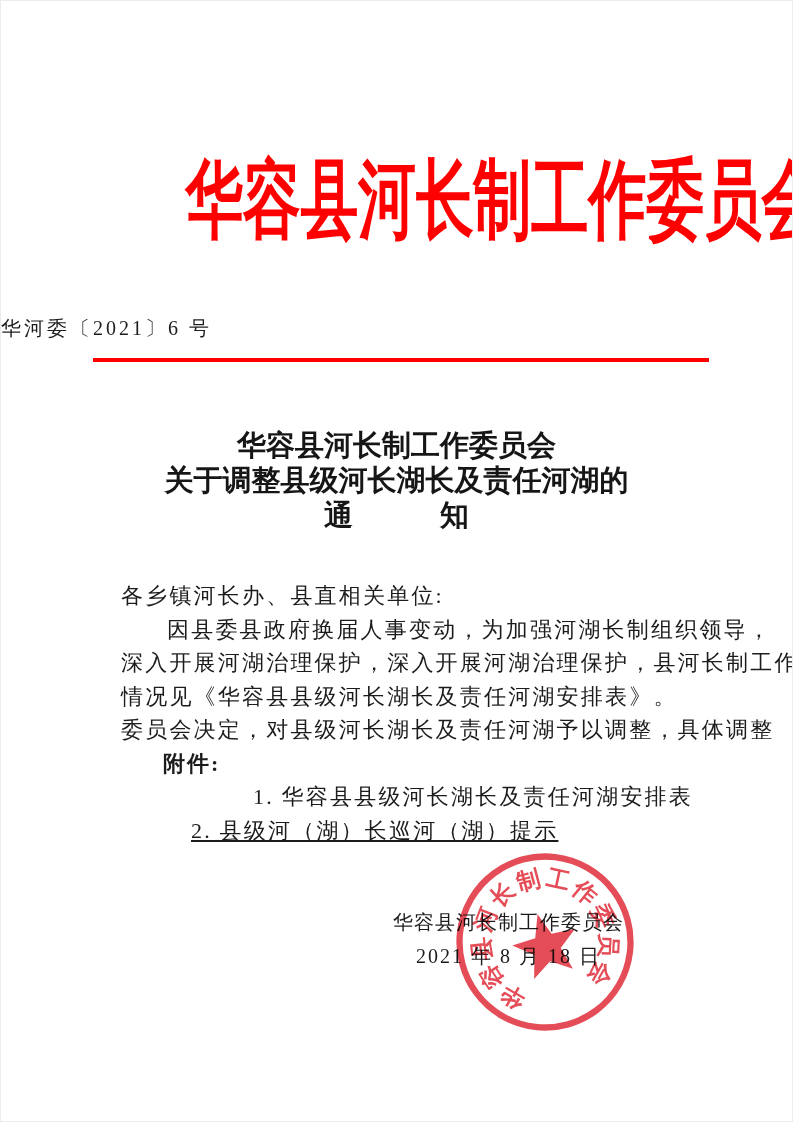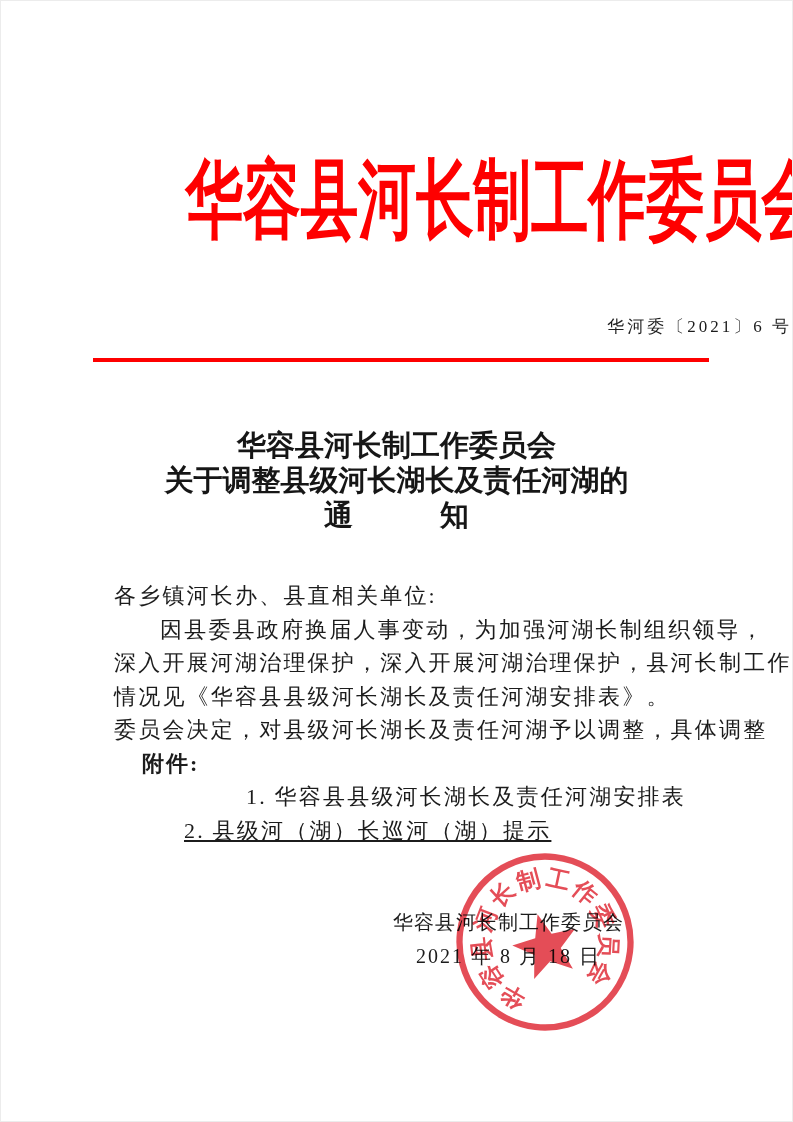--- a/index.html
+++ b/index.html
@@ -24,45 +24,45 @@
     font-size:86px;font-weight:900;
     color:#fe0000;
     letter-spacing:0px;
     transform:scaleX(0.67);
     transform-origin:50% 50%;
     font-family:"Liberation Serif","DejaVu Serif",serif;
   }
   
   .doc-number{
     position:absolute;top:314px;left:0;right:0;
-    text-align:right;
-    font-size:17px;letter-spacing:3px;
+    text-align:left;
+    font-size:20px;letter-spacing:3px;
     color:#1c1c1c;
   }
   
   .red-rule{
     position:absolute;top:357px;left:92px;width:616px;height:4px;
     background:#fe0000;
   }
   
   .doc-title{
     position:absolute;top:427px;left:0;right:0;
     text-align:center;
     font-family:"Liberation Sans","DejaVu Sans",sans-serif;
     font-weight:bold;font-size:29px;line-height:35px;
     color:#161616;
   }
   
   .body{
-    position:absolute;top:578px;left:113px;width:572px;
+    position:absolute;top:578px;left:120px;width:572px;
     font-size:22px;line-height:33.5px;letter-spacing:2.2px;
     white-space:nowrap;
   }
   .para-line.indent{ text-indent:46px; }
-  .attach-label{ margin-left:28px; font-weight:bold; letter-spacing:2px; }
+  .attach-label{ margin-left:42px; font-weight:bold; letter-spacing:2px; }
   .attach-item-1{ margin-left:20px;text-align:right; }
   .attach-item-2{ margin-left:70px;text-decoration:underline; }
   
   .signature{
     position:absolute;top:905px;left:385px;width:245px;
     text-align:center;font-size:20px;letter-spacing:1px;
     color:#1c1c1c;
   }
   .sig-org{ line-height:33px; }
   .sig-date{ line-height:35px; letter-spacing:2px; }

